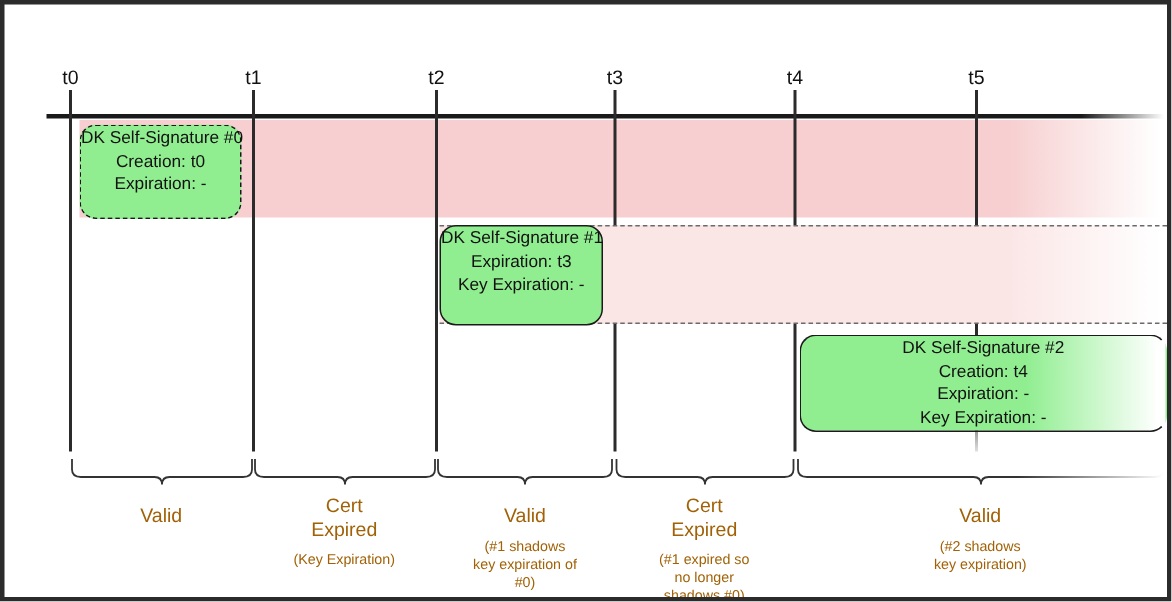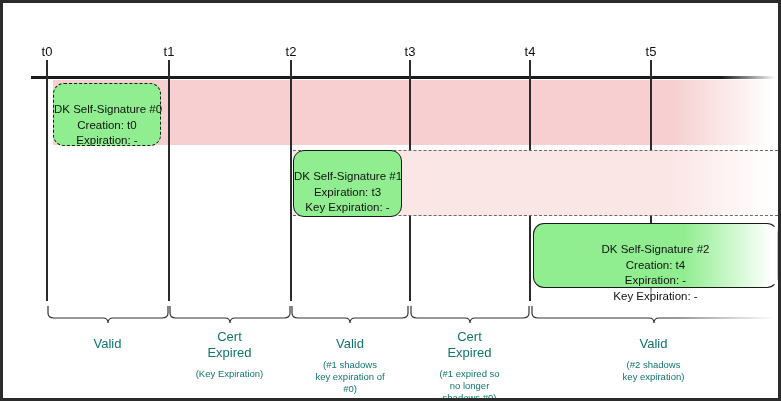--- a/index.html
+++ b/index.html
@@ -79,21 +79,21 @@
   
   .sigbox {
     position: absolute;
     box-sizing: border-box;
     border: 1.5px dashed #1a1a1a;
     border-radius: 11px;
     text-align: center;
     color: #111;
     font-size: 11.5px;
     line-height: 15.5px;
-    padding-top: 18px;
+    padding-top: 1px;
     white-space: nowrap;
   }
   .sigbox.solid { border-style: solid; text-align: center; }
   .sig0 {
     left: 50px; top: 80px; width: 108px; height: 63px;
     background: #90ee90;
   }
   .sig1 {
     left: 290px; top: 147px; width: 109px; height: 67px;
     background: #90ee90;
@@ -110,21 +110,21 @@
   .brace-wrap {
     position: absolute;
     top: 303px;
     height: 22px;
   }
   .brace-wrap svg { display: block; overflow: visible; }
 
   .seg-label {
     position: absolute;
     text-align: center;
-    color: #0f766e;
+    color: #a16207;
   }
   .seg-label .main {
     font-size: 13px;
     line-height: 16px;
     white-space: pre-line;
   }
   .seg-label .note {
     font-size: 9.5px;
     line-height: 12px;
     margin-top: 7px;

